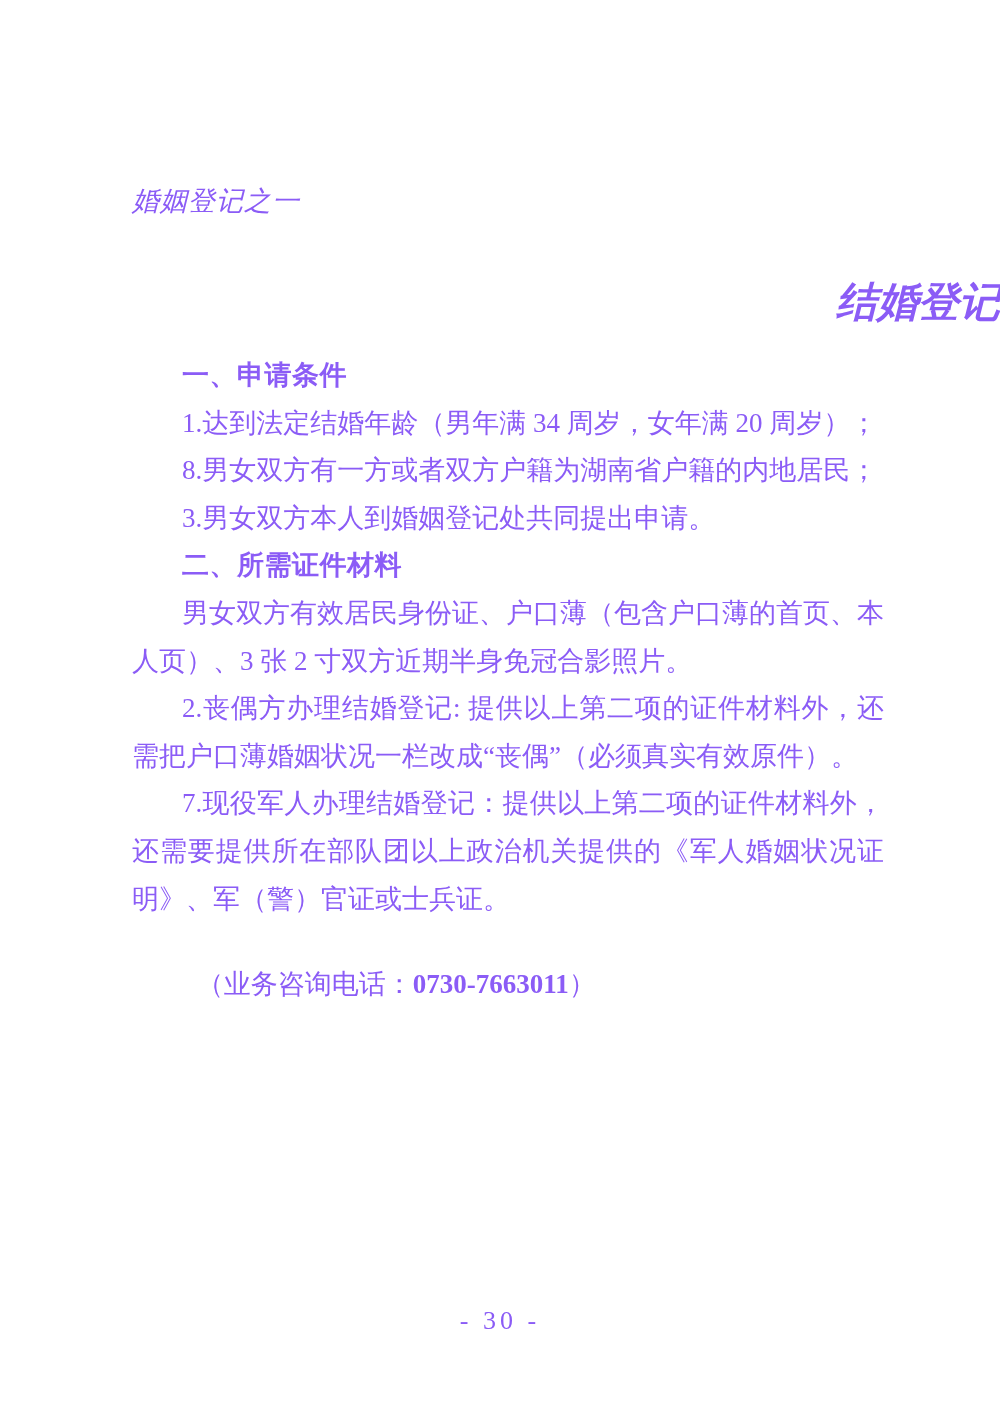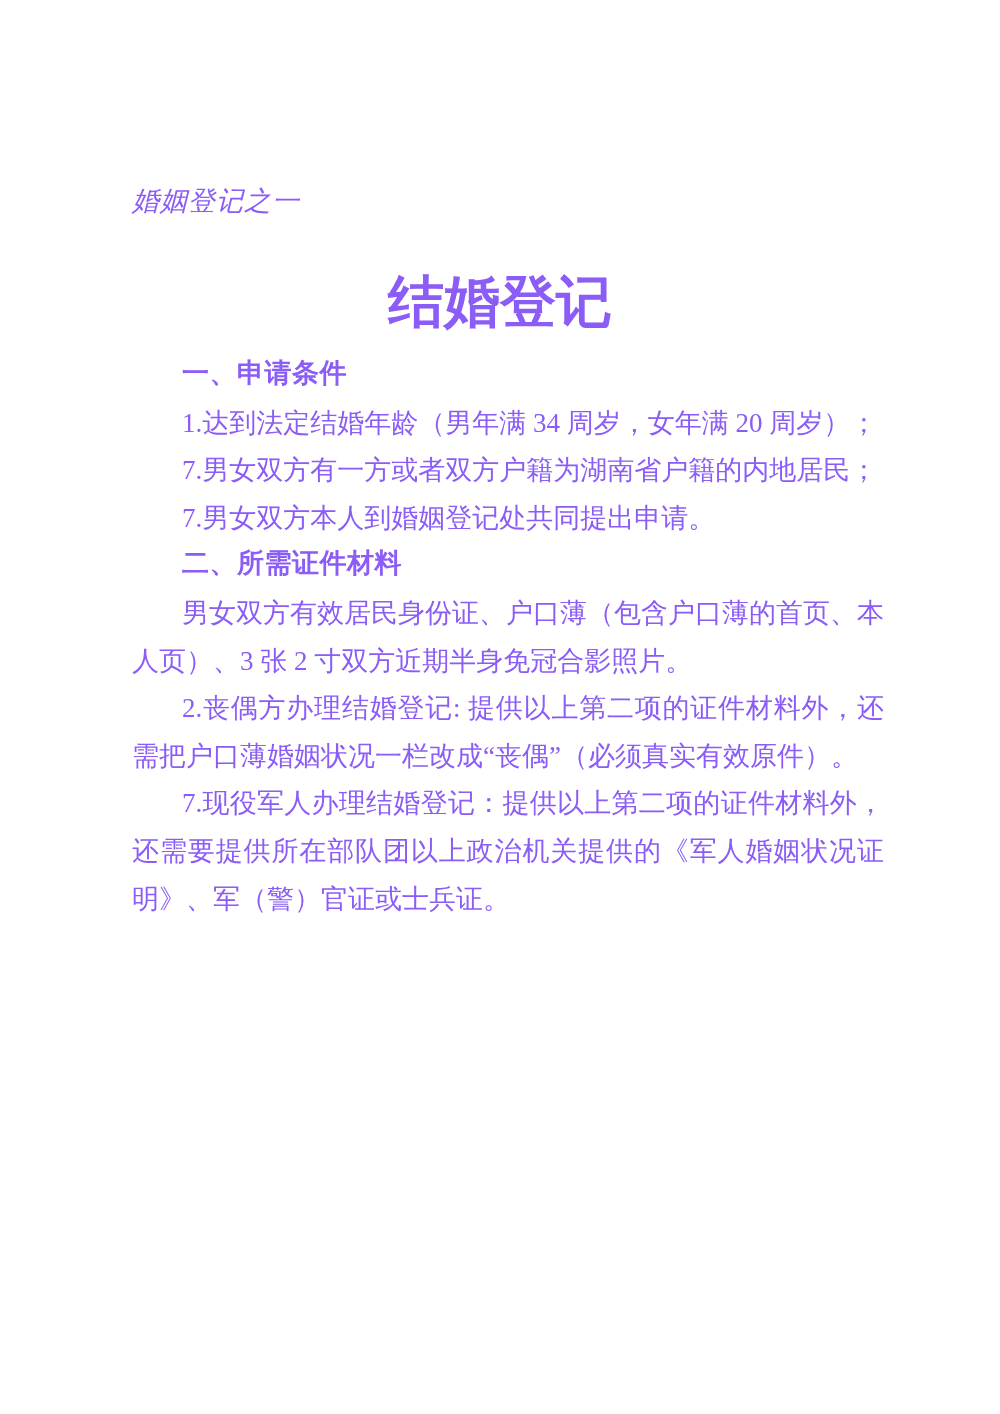--- a/index.html
+++ b/index.html
@@ -24,37 +24,38 @@
     font-size: 27px;
     line-height: 34px;
     font-style: italic; 
     letter-spacing: 1px;
   }
   .doc-title {
     position: absolute;
     left: 0;
     top: 276px;
     width: 100%;
-    text-align: center;
-    font-size: 56px;
+    text-align: right;
+    font-size: 41px;
     line-height: 52px;
     font-weight: bold;
     letter-spacing: 0px;
+    font-style: italic;
   }
   .content {
     position: absolute;
     left: 132px;
     top: 352px;
     width: 752px;
     font-size: 27px;
     line-height: 47.6px;
     text-align: justify;
   }
   .section-heading {
-    font-family: Liberation Mono, monospace;
+    font-family: Liberation Serif, serif;
     font-weight: bold;
     text-indent: 1.85em;
     letter-spacing: 0.5px;
   }
   .para {
     margin: 0;
     text-indent: 1.85em;
   }
   .contact-line {
     margin: 0;
@@ -82,31 +83,33 @@
 
   <div class="doc-label">婚姻登记之一</div>
 
   <div class="doc-title">结婚登记</div>
 
   <div class="content">
 
     <div class="section">
       <p class="para section-heading">一、申请条件</p>
       <p class="para">1.达到法定结婚年龄（男年满 34 周岁，女年满 20 周岁）；</p>
-      <p class="para">7.男女双方有一方或者双方户籍为湖南省户籍的内地居民；</p>
-      <p class="para">7.男女双方本人到婚姻登记处共同提出申请。</p>
+      <p class="para">8.男女双方有一方或者双方户籍为湖南省户籍的内地居民；</p>
+      <p class="para">3.男女双方本人到婚姻登记处共同提出申请。</p>
     </div>
 
     <div class="section">
       <p class="para section-heading">二、所需证件材料</p>
       <p class="para">男女双方有效居民身份证、户口薄（包含户口薄的首页、本人页）、3 张 2 寸双方近期半身免冠合影照片。</p>
     </div>
 
     <div class="section">
       <p class="para">2.丧偶方办理结婚登记: 提供以上第二项的证件材料外，还需把户口薄婚姻状况一栏改成“丧偶”（必须真实有效原件）。</p>
       <p class="para">7.现役军人办理结婚登记：提供以上第二项的证件材料外，还需要提供所在部队团以上政治机关提供的《军人婚姻状况证明》、军（警）官证或士兵证。</p>
     </div>
 
+    <p class="contact-line"><span>（业务咨询电话：</span><span class="phone-number">0730-7663011</span><span>）</span></p>
 
   </div>
 
+  <div class="page-number">- 30 -</div>
 
 </div>
 
 </body></html>

